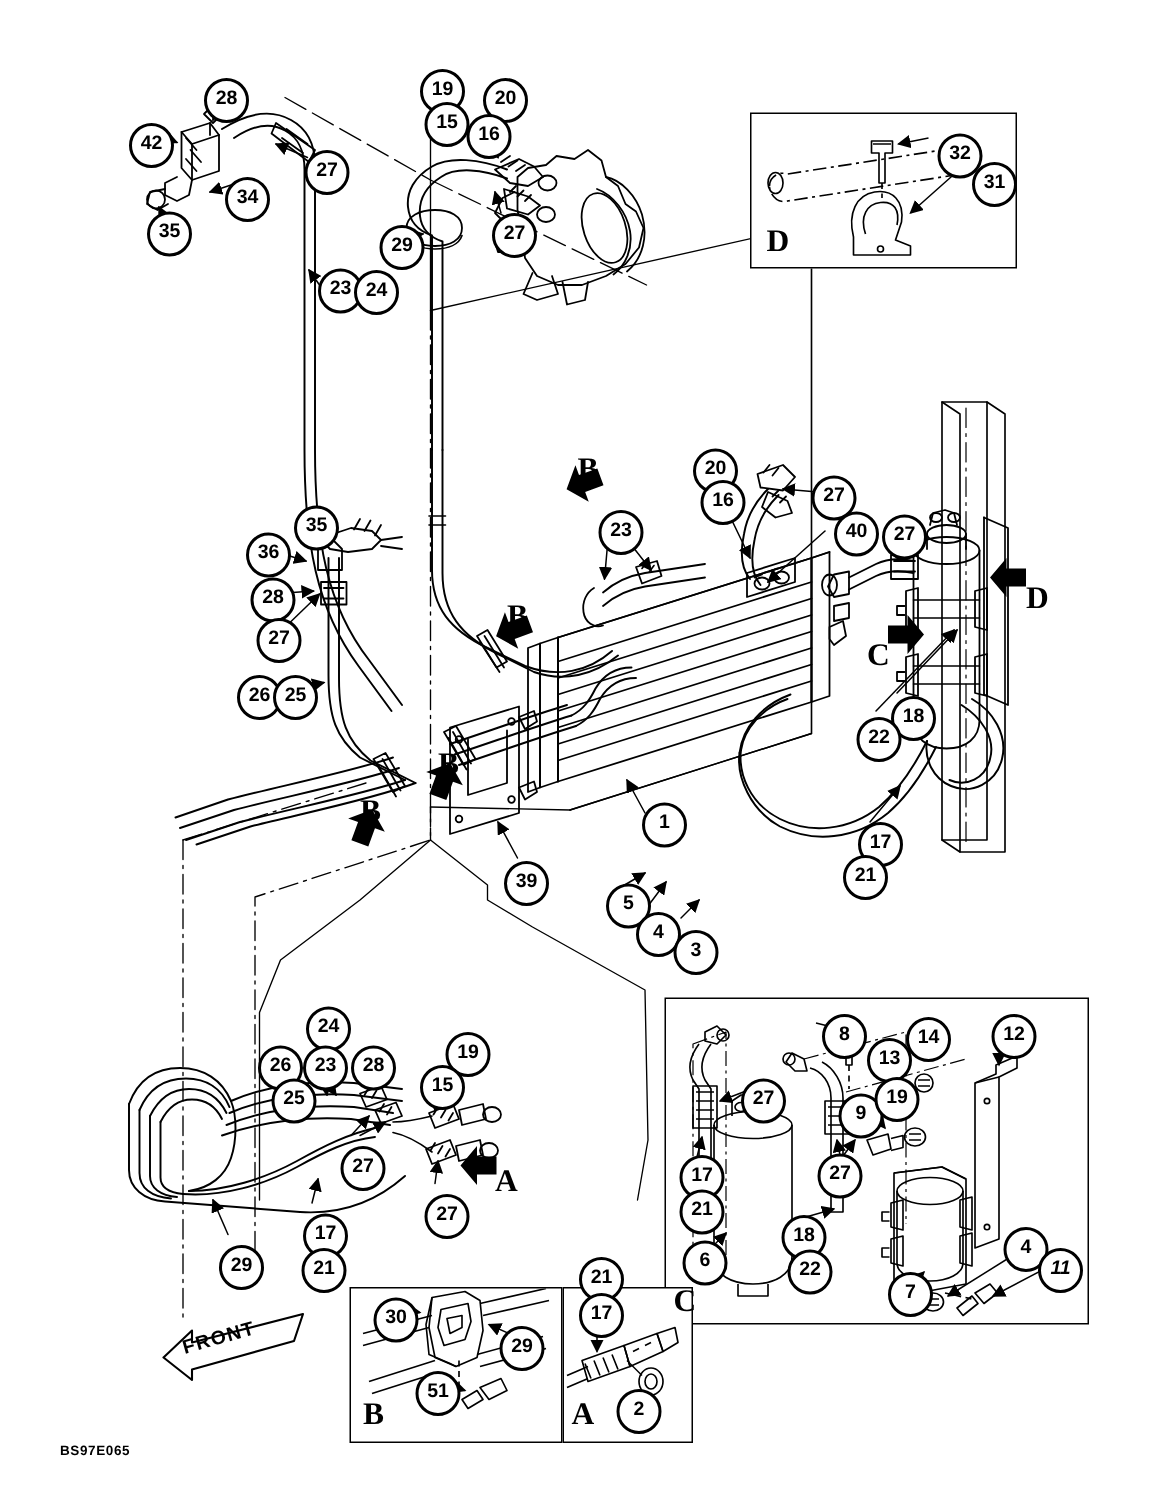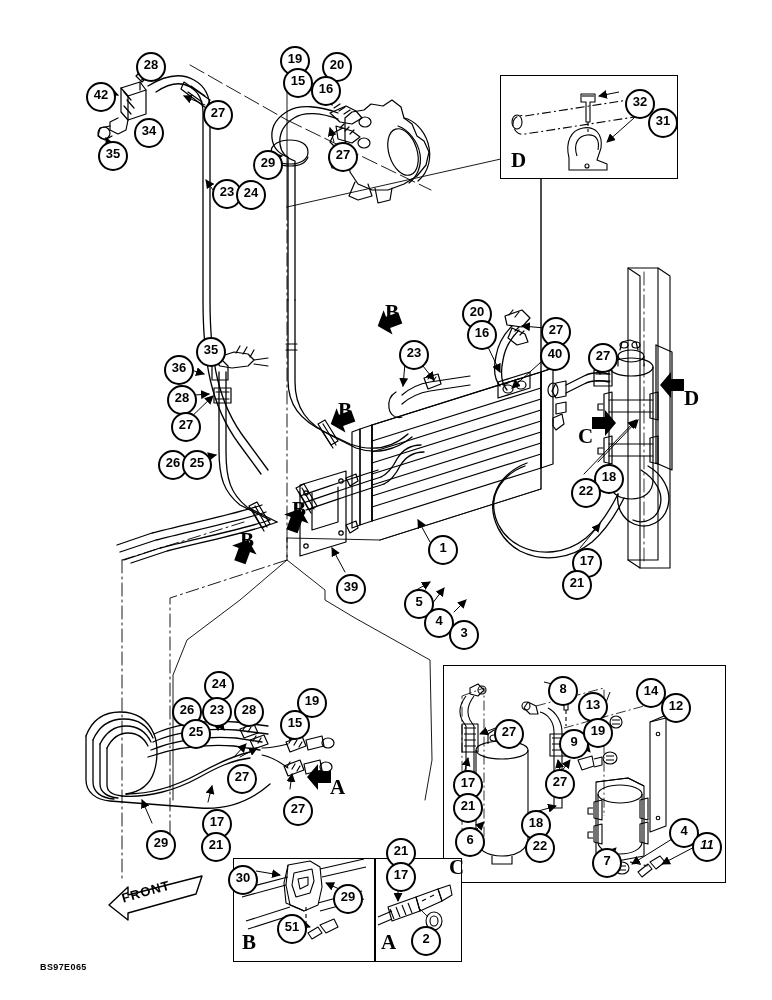--- a/index.html
+++ b/index.html
@@ -530,41 +530,41 @@
       <path d="M5,33 L24,15 L24,23 L98,4 L92,22 L24,41 L24,48 Z"></path>
     </g>
   </svg>
   <div class="frontlbl" style="left:121px;top:884px;transform:rotate(-16deg);
               font-size:13px;letter-spacing:1px;">FRONT</div>
 
   <div class="figcode" style="left:40px;top:962px;">BS97E065</div>
 
 <div class="cal" style="left: 136px; top: 52px;">28</div>
     <div class="cal" style="left: 86px; top: 82px;">42</div>
-    <div class="cal" style="left: 134px; top: 118px;">34</div>
+    <div class="cal" style="left: 150px; top: 118px;">34</div>
     <div class="cal" style="left: 98px; top: 141px;">35</div>
     <div class="cal" style="left: 203px; top: 100px;">27</div>
     <div class="cal" style="left: 280px; top: 46px;">19</div>
     <div class="cal" style="left: 283px; top: 68px;">15</div>
     <div class="cal" style="left: 322px; top: 52px;">20</div>
     <div class="cal" style="left: 311px; top: 76px;">16</div>
     <div class="cal" style="left: 328px; top: 142px;">27</div>
     <div class="cal" style="left: 253px; top: 150px;">29</div>
     <div class="cal" style="left: 212px; top: 179px;">23</div>
     <div class="cal" style="left: 236px; top: 180px;">24</div>
     <div class="cal" style="left: 196px; top: 337px;">35</div>
     <div class="cal" style="left: 164px; top: 355px;">36</div>
     <div class="cal" style="left: 167px; top: 385px;">28</div>
     <div class="cal" style="left: 171px; top: 412px;">27</div>
     <div class="cal" style="left: 158px; top: 450px;">26</div>
     <div class="cal" style="left: 182px; top: 450px;">25</div>
     <div class="cal" style="left: 462px; top: 299px;">20</div>
     <div class="cal" style="left: 467px; top: 320px;">16</div>
     <div class="cal" style="left: 541px; top: 317px;">27</div>
-    <div class="cal" style="left: 540px; top: 341px;">40</div>
+    <div class="cal" style="left: 556px; top: 341px;">40</div>
     <div class="cal" style="left: 399px; top: 340px;">23</div>
     <div class="cal" style="left: 588px; top: 343px;">27</div>
     <div class="cal" style="left: 594px; top: 464px;">18</div>
     <div class="cal" style="left: 571px; top: 478px;">22</div>
     <div class="cal" style="left: 572px; top: 548px;">17</div>
     <div class="cal" style="left: 562px; top: 570px;">21</div>
     <div class="cal" style="left: 428px; top: 535px;">1</div>
     <div class="cal" style="left: 336px; top: 574px;">39</div>
     <div class="cal" style="left: 404px; top: 589px;">5</div>
     <div class="cal" style="left: 424px; top: 608px;">4</div>
@@ -576,30 +576,30 @@
     <div class="cal" style="left: 234px; top: 697px;">28</div>
     <div class="cal" style="left: 297px; top: 688px;">19</div>
     <div class="cal" style="left: 280px; top: 710px;">15</div>
     <div class="cal" style="left: 227px; top: 764px;">27</div>
     <div class="cal" style="left: 283px; top: 796px;">27</div>
     <div class="cal" style="left: 202px; top: 809px;">17</div>
     <div class="cal" style="left: 201px; top: 832px;">21</div>
     <div class="cal" style="left: 146px; top: 830px;">29</div>
     <div class="cal" style="left: 625px; top: 89px;">32</div>
     <div class="cal" style="left: 648px; top: 108px;">31</div>
-    <div class="cal" style="left: 228px; top: 865px; text-align: center;">30</div>
+    <div class="cal" style="left: 249px; top: 865px; text-align: center;">30</div>
     <div class="cal" style="left: 333px; top: 884px;">29</div>
     <div class="cal" style="left: 277px; top: 914px;">51</div>
     <div class="cal" style="left: 386px; top: 838px;">21</div>
     <div class="cal" style="left: 386px; top: 862px;">17</div>
     <div class="cal" style="left: 411px; top: 926px;">2</div>
     <div class="cal" style="left: 548px; top: 676px;">8</div>
-    <div class="cal" style="left: 604px; top: 678px; margin-left: 32px;">14</div>
+    <div class="cal" style="left: 604px; top: 678px;">14</div>
     <div class="cal" style="left: 578px; top: 692px;">13</div>
-    <div class="cal" style="left: 661px; top: 693px;">12</div>
+    <div class="cal" style="left: 661px; top: 676px;">12</div>
     <div class="cal" style="left: 494px; top: 719px;">27</div>
     <div class="cal" style="left: 559px; top: 729px;">9</div>
     <div class="cal" style="left: 583px; top: 718px;">19</div>
     <div class="cal" style="left: 453px; top: 770px;">17</div>
     <div class="cal" style="left: 545px; top: 769px;">27</div>
     <div class="cal" style="left: 453px; top: 793px;">21</div>
     <div class="cal" style="left: 521px; top: 810px;">18</div>
     <div class="cal" style="left: 455px; top: 827px;">6</div>
     <div class="cal" style="left: 525px; top: 833px;">22</div>
     <div class="cal" style="left: 669px; top: 818px;">4</div>

